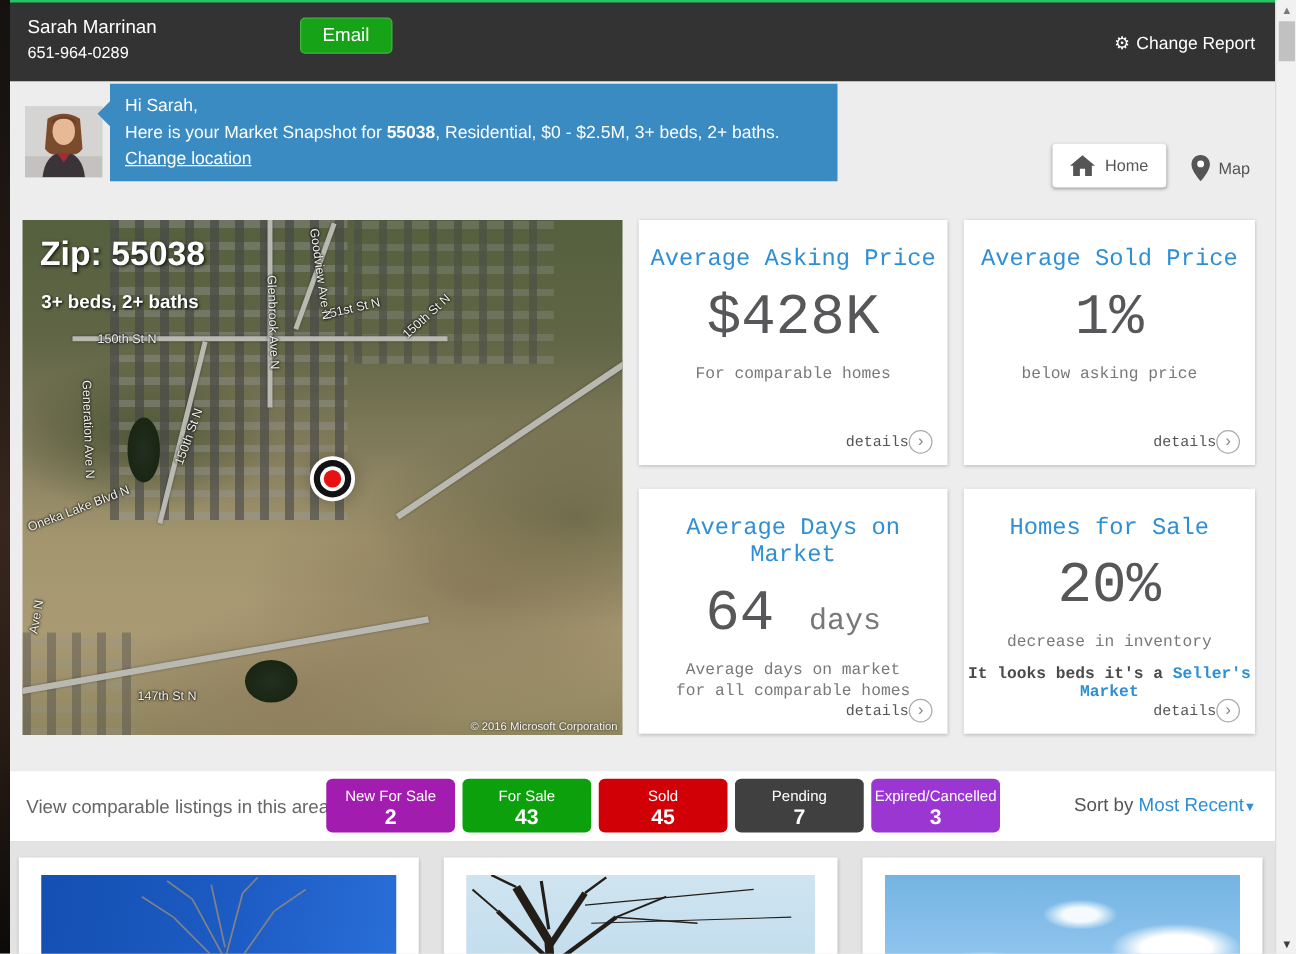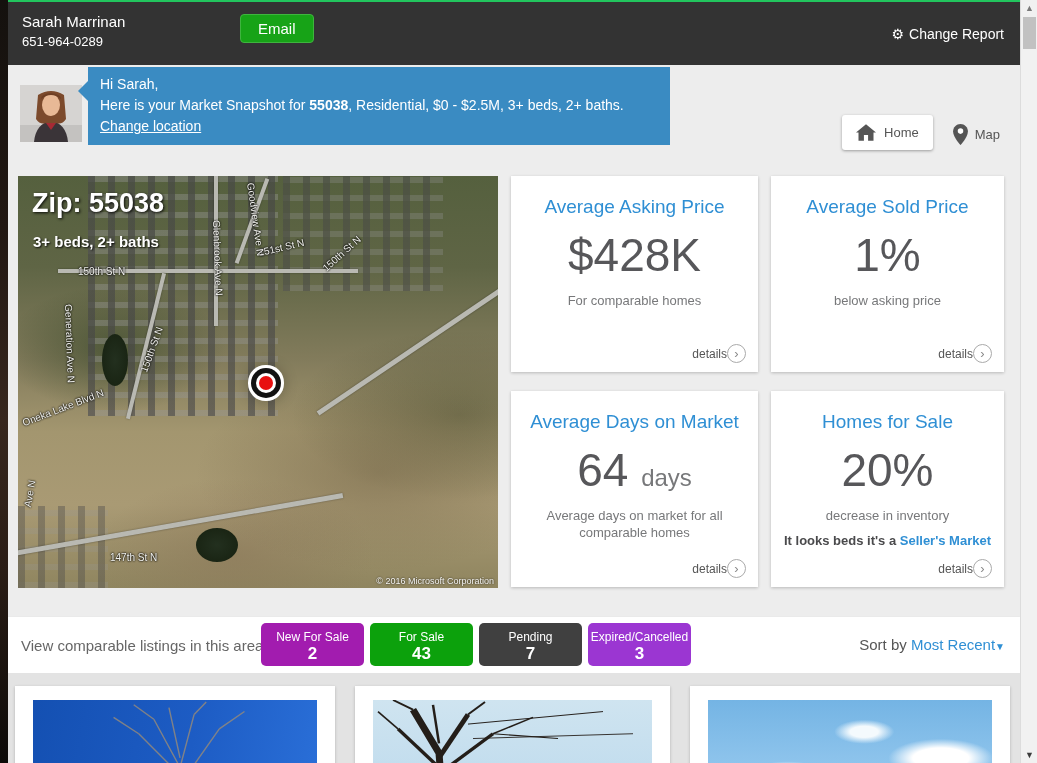--- a/index.html
+++ b/index.html
@@ -54,21 +54,21 @@
       repeating-linear-gradient(0deg, rgba(150,150,150,.5) 0 6px, transparent 6px 18px); opacity:.8; }
   .pond { position:absolute; background:radial-gradient(#23301f,#16200f); border-radius:50%; }
   .map-zip { position:absolute; left:14px; top:12px; color:#fff; font-size:27px; font-weight:bold; text-shadow:1px 1px 3px rgba(0,0,0,.9); }
   .map-filters { position:absolute; left:15px; top:57px; color:#fff; font-size:15px; font-weight:bold; text-shadow:1px 1px 2px rgba(0,0,0,.9); }
   .street { position:absolute; color:#f2f2ee; font-size:10px; text-shadow:0 0 2px #000, 0 0 2px #000; white-space:nowrap; }
   .map-marker { position:absolute; left:241px; top:200px; width:14px; height:14px; background:#e81010; border-radius:50%;
     box-shadow:0 0 0 3px #fff, 0 0 0 8px #121212, 0 0 0 11px #fff, 0 1px 14px 11px rgba(0,0,0,.25); }
   .map-copy { position:absolute; right:4px; bottom:2px; color:#fff; font-size:9px; text-shadow:0 0 2px #000; opacity:.9; }
 
   
-  .stat-card { position:absolute; background:#fff; box-shadow:0 1px 3px rgba(0,0,0,.22); text-align:center; }
+  .stat-card { position:absolute; background:#fff; box-shadow:0 1px 3px rgba(0,0,0,.22); text-align:center;font-family:Liberation Mono, monospace; }
   .c1 { left:503px; top:176px; width:247px; height:196px; }
   .c2 { left:763px; top:176px; width:233px; height:196px; }
   .c3 { left:503px; top:391px; width:247px; height:196px; }
   .c4 { left:763px; top:391px; width:233px; height:196px; }
   .stat-title { color:#2f8fd4; font-size:19px; margin-top:20px; }
   .stat-value { color:#57575a; font-size:46px; margin-top:10px; }
   .stat-unit { color:#77787a; font-size:24px; }
   .stat-caption { color:#77787a; font-size:13px; margin-top:10px; padding:0 26px; line-height:17px; }
   .stat-extra { color:#4a4a4c; font-size:13px; font-weight:bold; margin-top:9px; }
   .stat-extra a { color:#2f8fd4; cursor:pointer; text-decoration:none; }
@@ -230,20 +230,24 @@
     <div class="filter-label">View comparable listings in this area</div>
     <div class="filter-btns">
       <button class="fbtn" style="background: #a21caf;">
         <span class="fl">New For Sale</span>
         <span class="fc">2</span>
       </button>
       <button class="fbtn" style="background: rgb(12, 161, 12);">
         <span class="fl">For Sale</span>
         <span class="fc">43</span>
       </button>
+      <button class="fbtn" style="background: rgb(209, 0, 7);">
+        <span class="fl">Sold</span>
+        <span class="fc">45</span>
+      </button>
       <button class="fbtn" style="background: #404040;">
         <span class="fl">Pending</span>
         <span class="fc">7</span>
       </button>
       <button class="fbtn" style="background: rgb(155, 54, 210);">
         <span class="fl">Expired/Cancelled</span>
         <span class="fc">3</span>
       </button>
     </div>
     <div class="sort-by">

